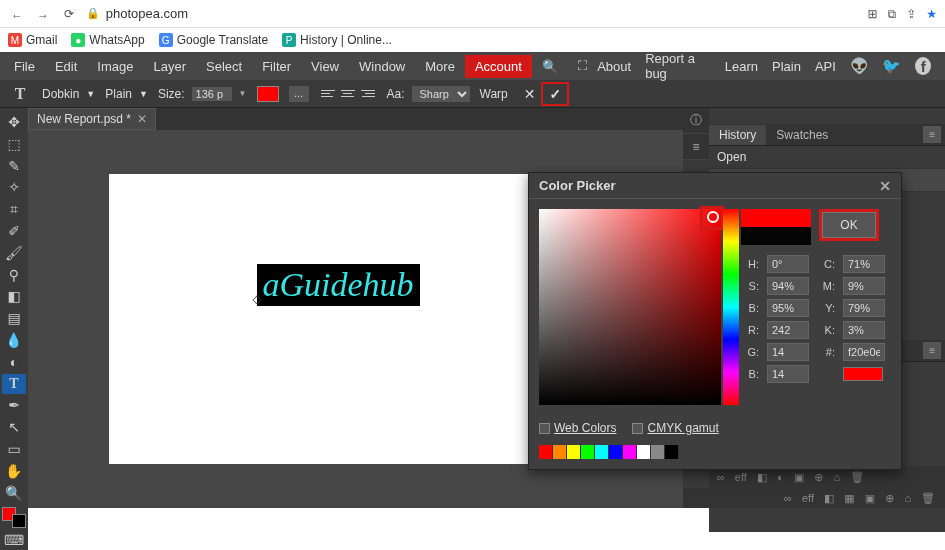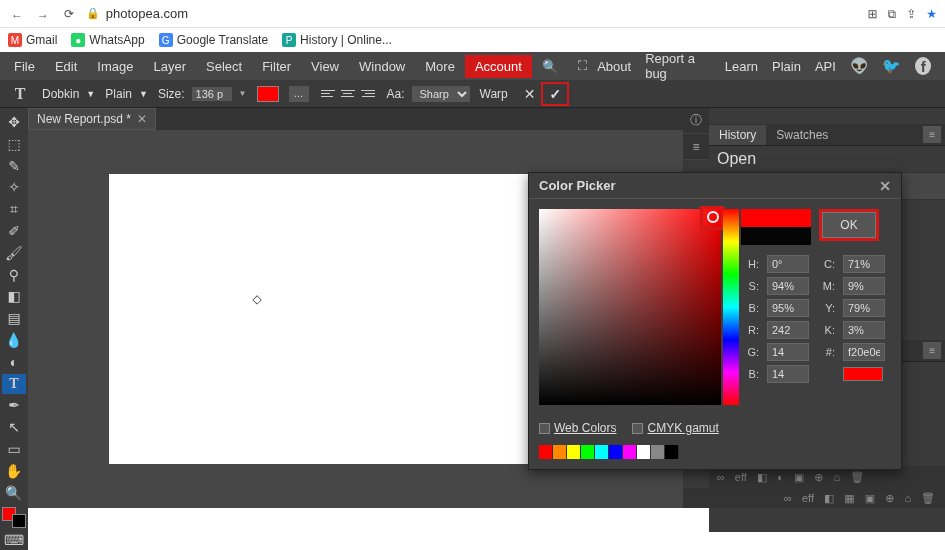--- a/index.html
+++ b/index.html
@@ -61,21 +61,21 @@
   
   .right-panel { position: absolute; right: 0; top: 56px; width: 262px; bottom: 20px; background: #3a3a3a; }
   .ico-col { position: absolute; left: 0; top: 0; width: 26px; background: #333; display: flex; flex-direction: column; }
   .ico-col .ico { width: 26px; height: 26px; display: flex; align-items: center; justify-content: center; color: #aaa; cursor: pointer; font-size: 12px; border-bottom: 1px solid #444; }
   .panel-sec { position: absolute; left: 26px; right: 0; background: #3a3a3a; margin-top: 16px; }
   .panel-tabs { height: 22px; display: flex; align-items: center; background: #333; border-bottom: 1px solid #222; }
   .panel-tab { padding: 3px 10px; font-size: 12px; cursor: pointer; color: #bbb; }
   .panel-tab.active { background: #474747; color: #ddd; }
   .panel-menu-icon { margin-left: auto; padding: 3px 6px; color: #aaa; cursor: pointer; background:#555; margin-right:4px; font-size:10px;}
   .history-list { padding: 0; }
-  .history-item { padding: 4px 8px; font-size: 16px; border-bottom: 1px solid #333; cursor: pointer; }
+  .history-item { padding: 4px 8px; font-size: 12px; border-bottom: 1px solid #333; cursor: pointer; }
   .history-item.active { background: #474747; }
   
   .layers-sec { top: 212px; }
   .layers-content { height: 170px; background: #3a3a3a; }
   .layers-icons { position: absolute; bottom: 0; left: 26px; right: 0; height: 22px; background: #333; display: flex; align-items: center; gap: 10px; padding: 0 8px; color: #888; font-size: 11px; }
   .layers-icons .li { cursor: pointer; }
   
   
   .bottom-bar { position: absolute; bottom: 0; right: 0; height: 20px; width: 262px; background: #333; display: flex; align-items: center; justify-content: flex-end; gap: 10px; padding: 0 10px; color: #888; font-size: 11px; }
   .bottom-bar .bi { cursor: pointer; }
@@ -245,20 +245,21 @@
 
   <div class="doc-tabs">
     <div class="doc-tab">
       <span>New Report.psd *</span>
       <span class="tab-close">✕</span>
     </div>
   </div>
 
   <div class="canvas-area">
     <div class="canvas">
+      <div class="text-box">aGuidehub</div>
       <span class="text-cursor">◇</span>
     </div>
   </div>
 
   <div class="right-panel">
     <div class="ico-col">
       <div class="ico">ⓘ</div>
       <div class="ico">≡</div>
     </div>
     <div class="panel-sec" style="top:0">

